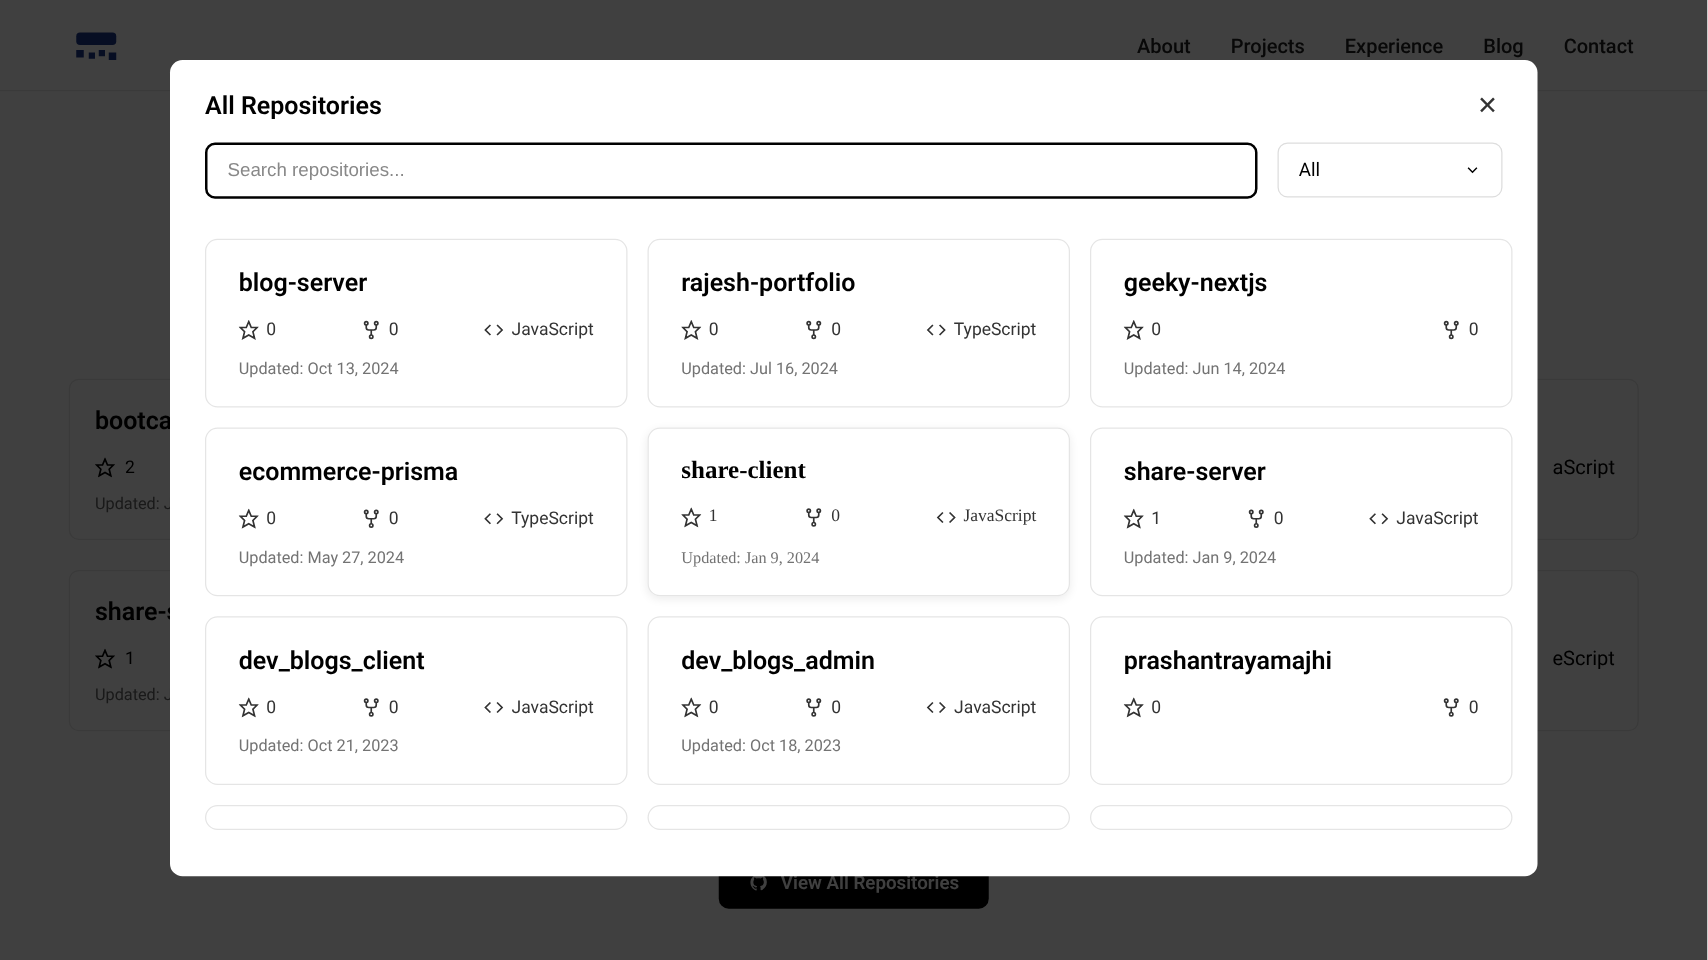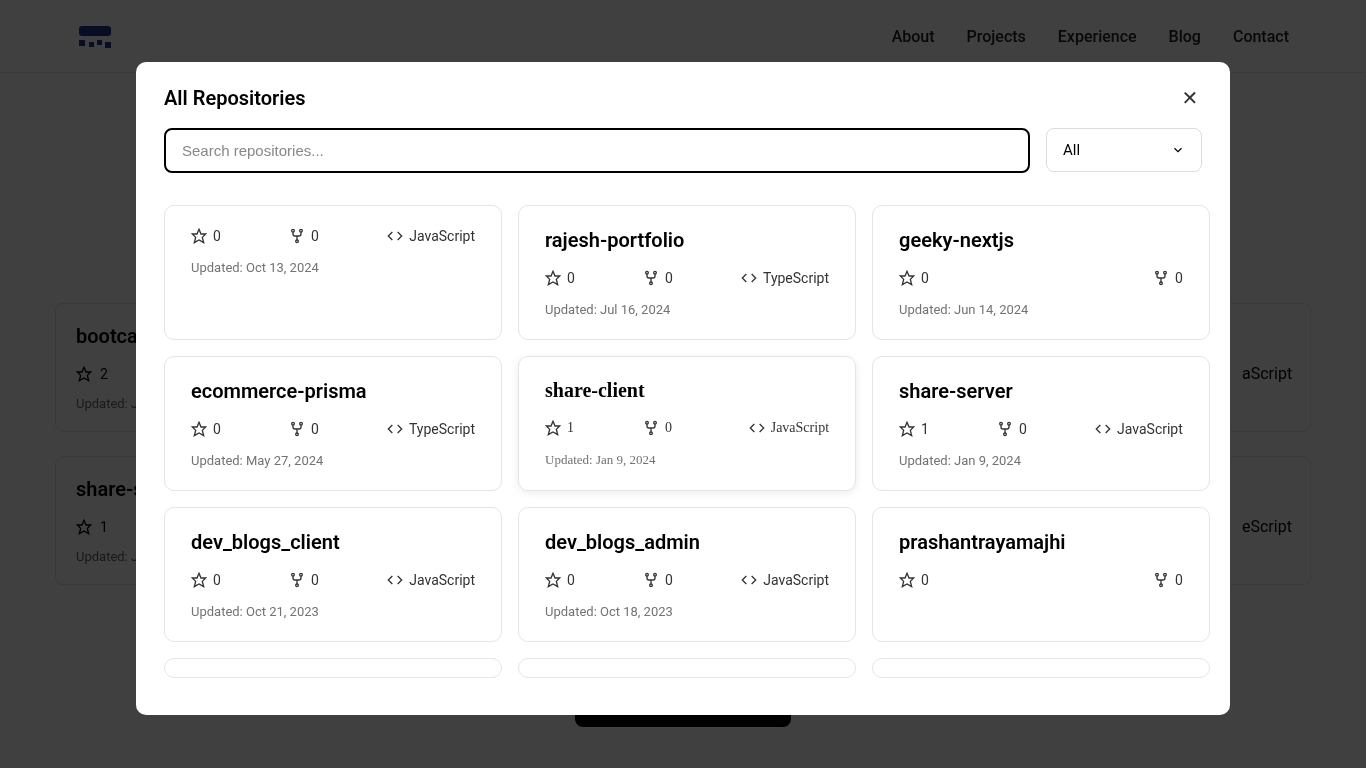--- a/index.html
+++ b/index.html
@@ -1,52 +1,52 @@
 <!DOCTYPE html>
 <html><head>
   <meta charset="utf-8">
   <style>
     * { margin: 0; padding: 0; box-sizing: border-box; }
     body { font-family: -apple-system, BlinkMacSystemFont, "Segoe UI", Roboto, sans-serif; background: #fff; color: #000; width: 1366px; height: 768px; overflow: hidden; position: relative; }
     
     
     .page-bg { position: absolute; top: 0; left: 0; right: 0; bottom: 0; }
-    .header { display: flex; align-items: center; justify-content: space-between; padding: 20px 77px; border-bottom: 1px solid #e5e5e5; }
+    .header { display: flex; align-items: center; justify-content: space-between; padding: 20px 59px; border-bottom: 1px solid #e5e5e5; }
     .logo { width: 36px; height: 32px; display: flex; align-items: center; }
     .logo svg { width: 36px; height: 32px; }
     .nav { display: flex; gap: 32px; }
     .nav-item { font-size: 16px; font-weight: 500; color: #222; cursor: pointer; }
     
     .bg-content { padding: 100px 55px 0; }
     .bg-cards-row { display: flex; gap: 20px; margin-bottom: 24px; }
     .bg-card { border: 1px solid #e5e5e5; border-radius: 8px; padding: 20px; width: 410px; }
     .bg-card-title { font-size: 20px; font-weight: 600; margin-bottom: 18px; }
     .bg-card-stats { display: flex; align-items: center; gap: 8px; margin-bottom: 14px; font-size: 14px; }
     .bg-card-updated { font-size: 13px; color: #666; }
     .bg-btn { display: inline-flex; align-items: center; gap: 10px; background: #000; color: #fff; padding: 12px 24px; border-radius: 8px; font-size: 15px; font-weight: 600; margin: 40px auto 0; }
     .bg-btn-wrap { text-align: center; margin-top: 60px; }
     
     
     .overlay { position: absolute; top: 0; left: 0; right: 0; bottom: 0; background: rgba(0,0,0,0.75); z-index: 10; }
     
     
-    .modal { position: absolute; top: 62px; left: 50%; transform: translateX(-50%); width: 1094px; height: 653px; background: #fff; border-radius: 10px; z-index: 20; display: flex; flex-direction: column; overflow: hidden; }
+    .modal { position: absolute; top: 48px; left: 50%; transform: translateX(-50%); width: 1094px; height: 653px; background: #fff; border-radius: 10px; z-index: 20; display: flex; flex-direction: column; overflow: hidden; }
     .modal-inner { flex: 1; overflow-y: auto; padding: 24px 28px 30px; }
     .modal-inner::-webkit-scrollbar { width: 14px; }
     .modal-inner::-webkit-scrollbar-track { background: #f0f0f0; }
     .modal-inner::-webkit-scrollbar-thumb { background: #c0c0c0; border-radius: 4px; }
     
     .modal-head { display: flex; justify-content: space-between; align-items: center; margin-bottom: 18px; }
     .modal-title { font-size: 20px; font-weight: 600; }
     .close-btn { cursor: pointer; font-size: 20px; color: #333; width: 24px; height: 24px; display: flex; align-items: center; justify-content: center; }
     
     .search-row { display: flex; gap: 16px; margin-bottom: 32px; }
     .search-input { flex: 1; border: 2px solid #000; border-radius: 8px; padding: 12px 16px; font-size: 15px; outline: none; }
     .search-input::placeholder { color: #888; }
-    .select-wrap { position: relative; width: 156px; }
+    .select-wrap { position: relative; width: 180px; }
     .select-box { width: 100%; border: 1px solid #ddd; border-radius: 8px; padding: 12px 16px; font-size: 15px; display: flex; justify-content: space-between; align-items: center; cursor: pointer; }
     .chevron { width: 14px; height: 14px; }
     
     .repo-grid { display: grid; grid-template-columns: repeat(3, 1fr); gap: 16px; }
     .repo-card { border: 1px solid #e5e5e5; border-radius: 10px; padding: 22px 26px; cursor: pointer; }
     .repo-card.hovered { box-shadow: 0 2px 8px rgba(0,0,0,0.08); font-family: Liberation Serif, serif; }
     .repo-name { font-size: 20px; font-weight: 600; margin-bottom: 18px; }
     .repo-stats { display: flex; align-items: center; margin-bottom: 16px; font-size: 14px; color: #333; }
     .stat { display: flex; align-items: center; gap: 6px; }
     .stat-stars { width: 98px; }
@@ -148,20 +148,21 @@
           <span>All</span>
           <span class="chevron"><svg viewBox="0 0 24 24" fill="none" stroke="currentColor" stroke-width="2">
                 <polyline points="6 9 12 15 18 9"></polyline>
               </svg></span>
         </div>
       </div>
     </div>
 
     <div class="repo-grid" id="repo-grid">
         <div class="repo-card">
+          <div class="repo-name">blog-server</div>
           <div class="repo-stats">
             <div class="stat stat-stars">
               <span class="icon">
                 <svg viewBox="0 0 24 24" fill="none" stroke="currentColor" stroke-width="2">
                   <polygon points="12,2 15,9 22,9 17,14 19,22 12,18 5,22 7,14 2,9 9,9"></polygon>
                 </svg>
               </span>
               <span>0</span>
             </div>
             <div class="stat stat-forks">

